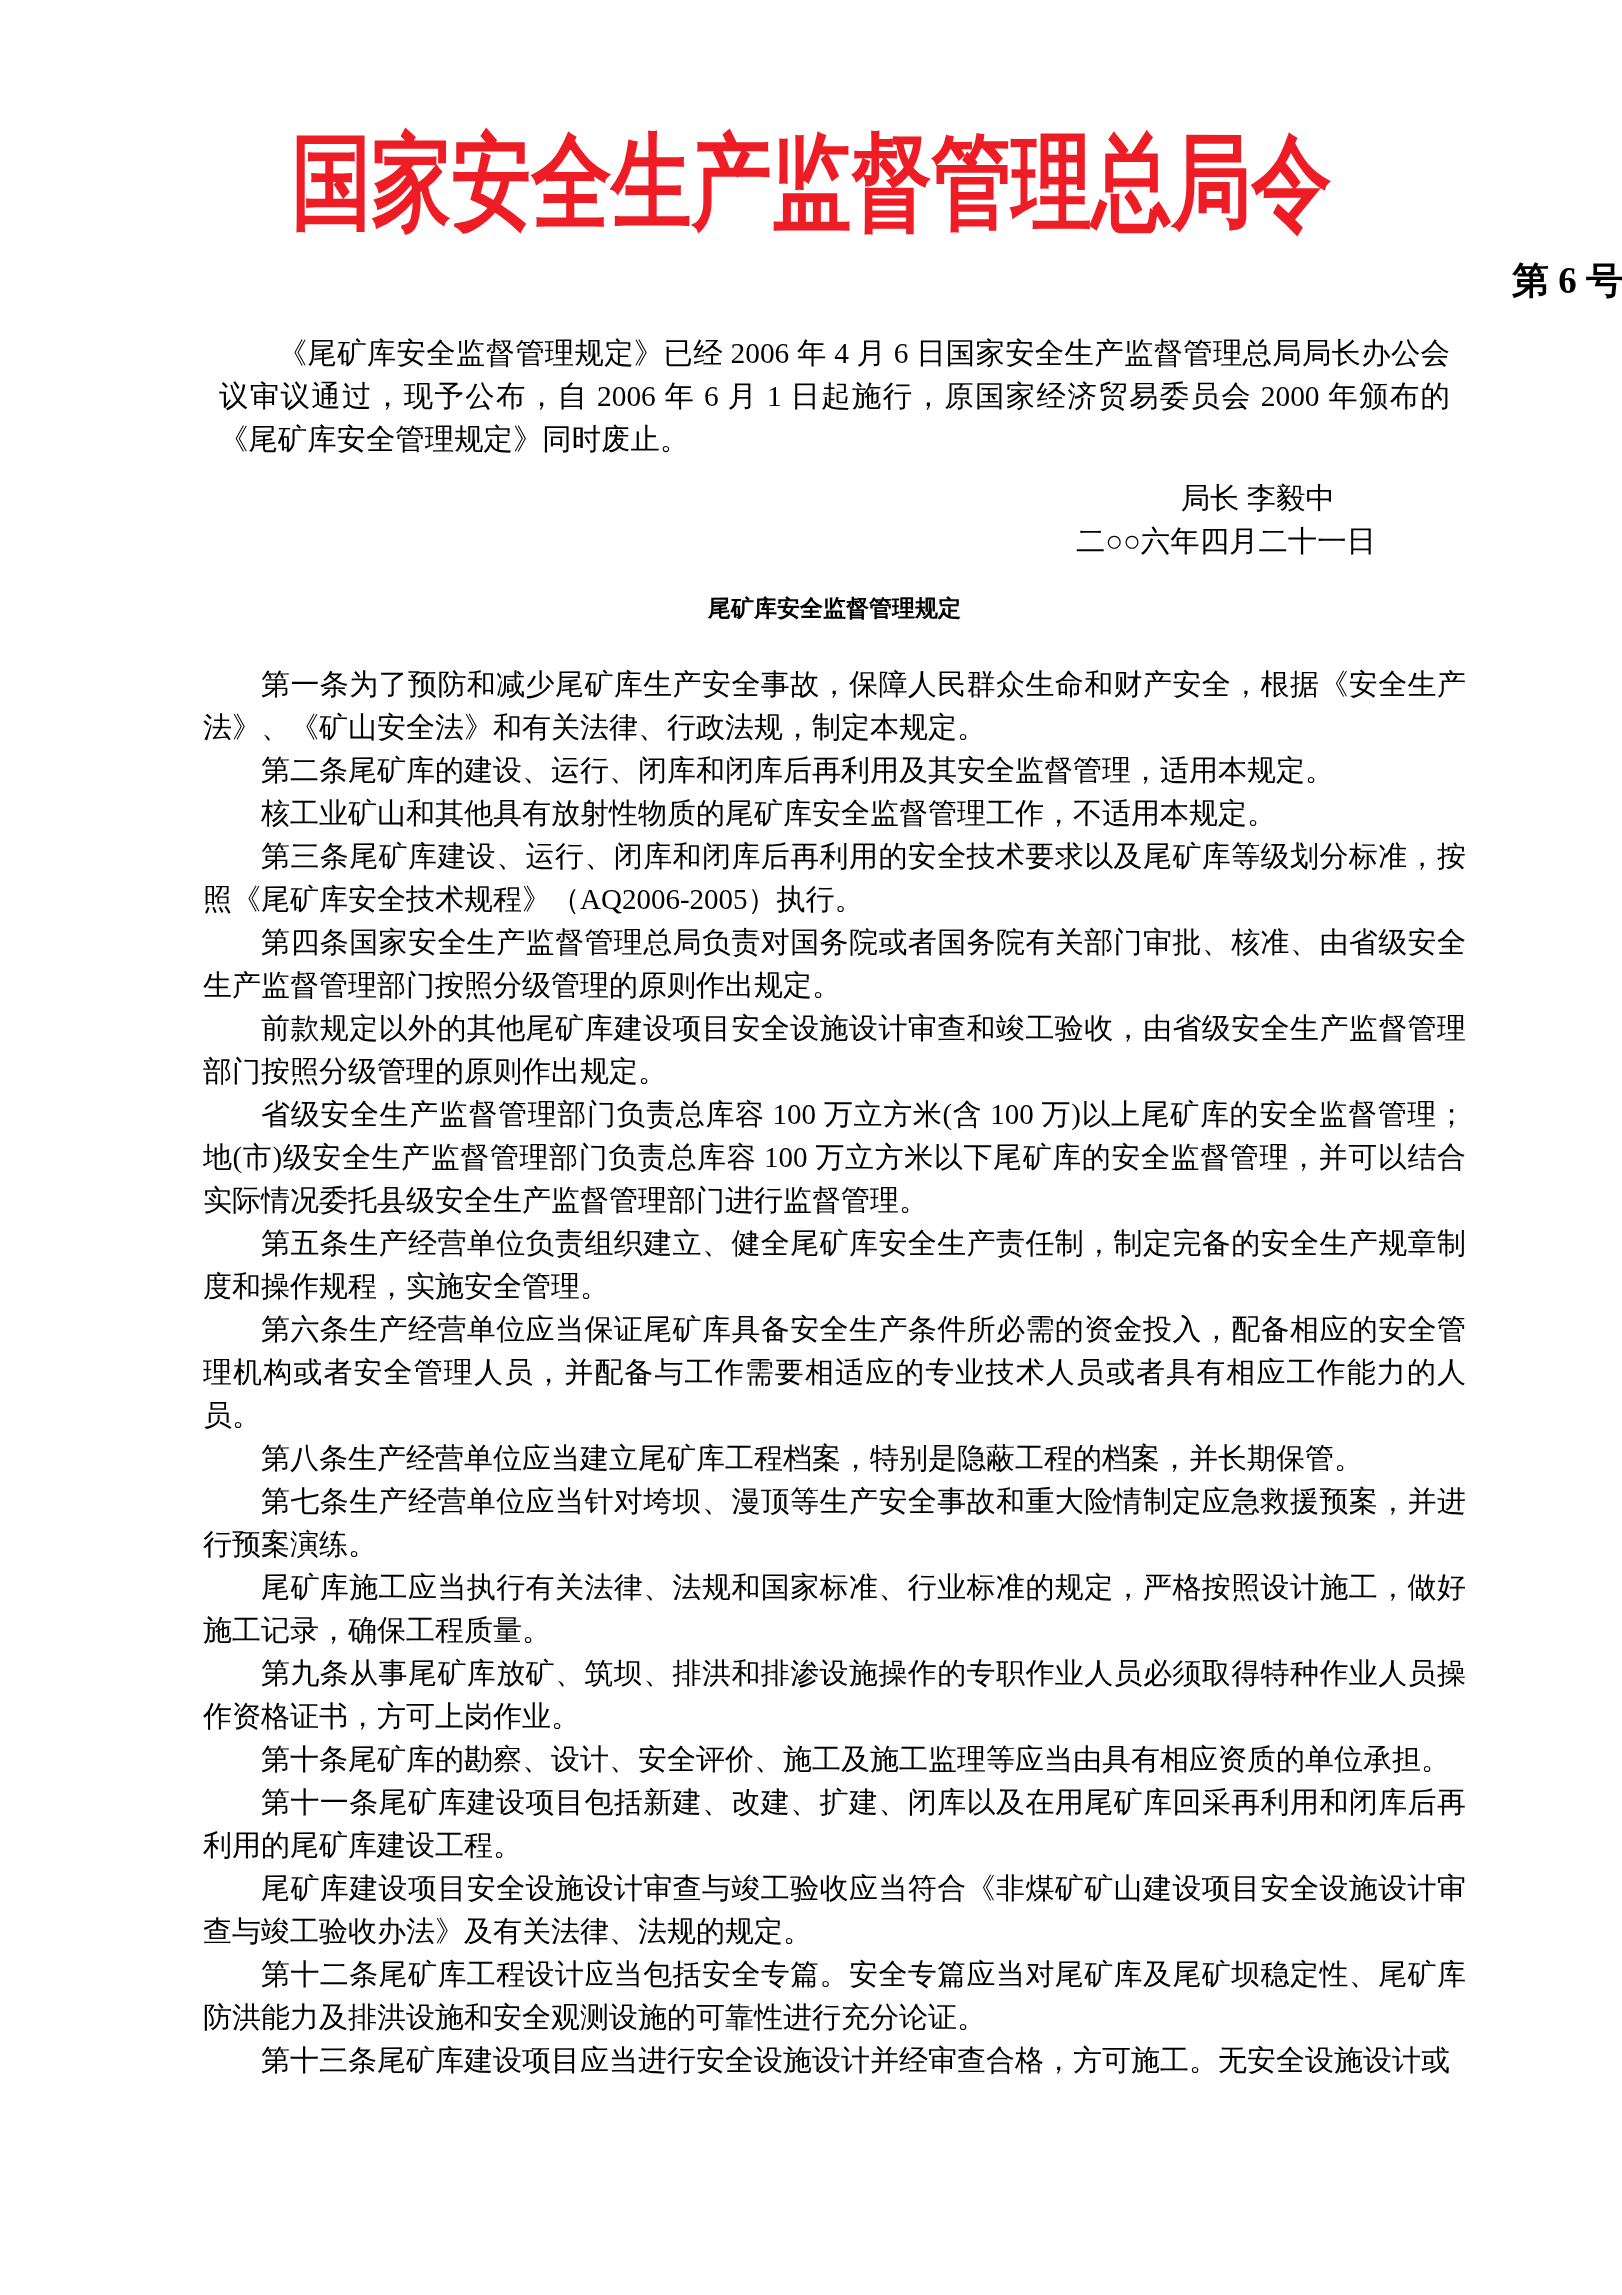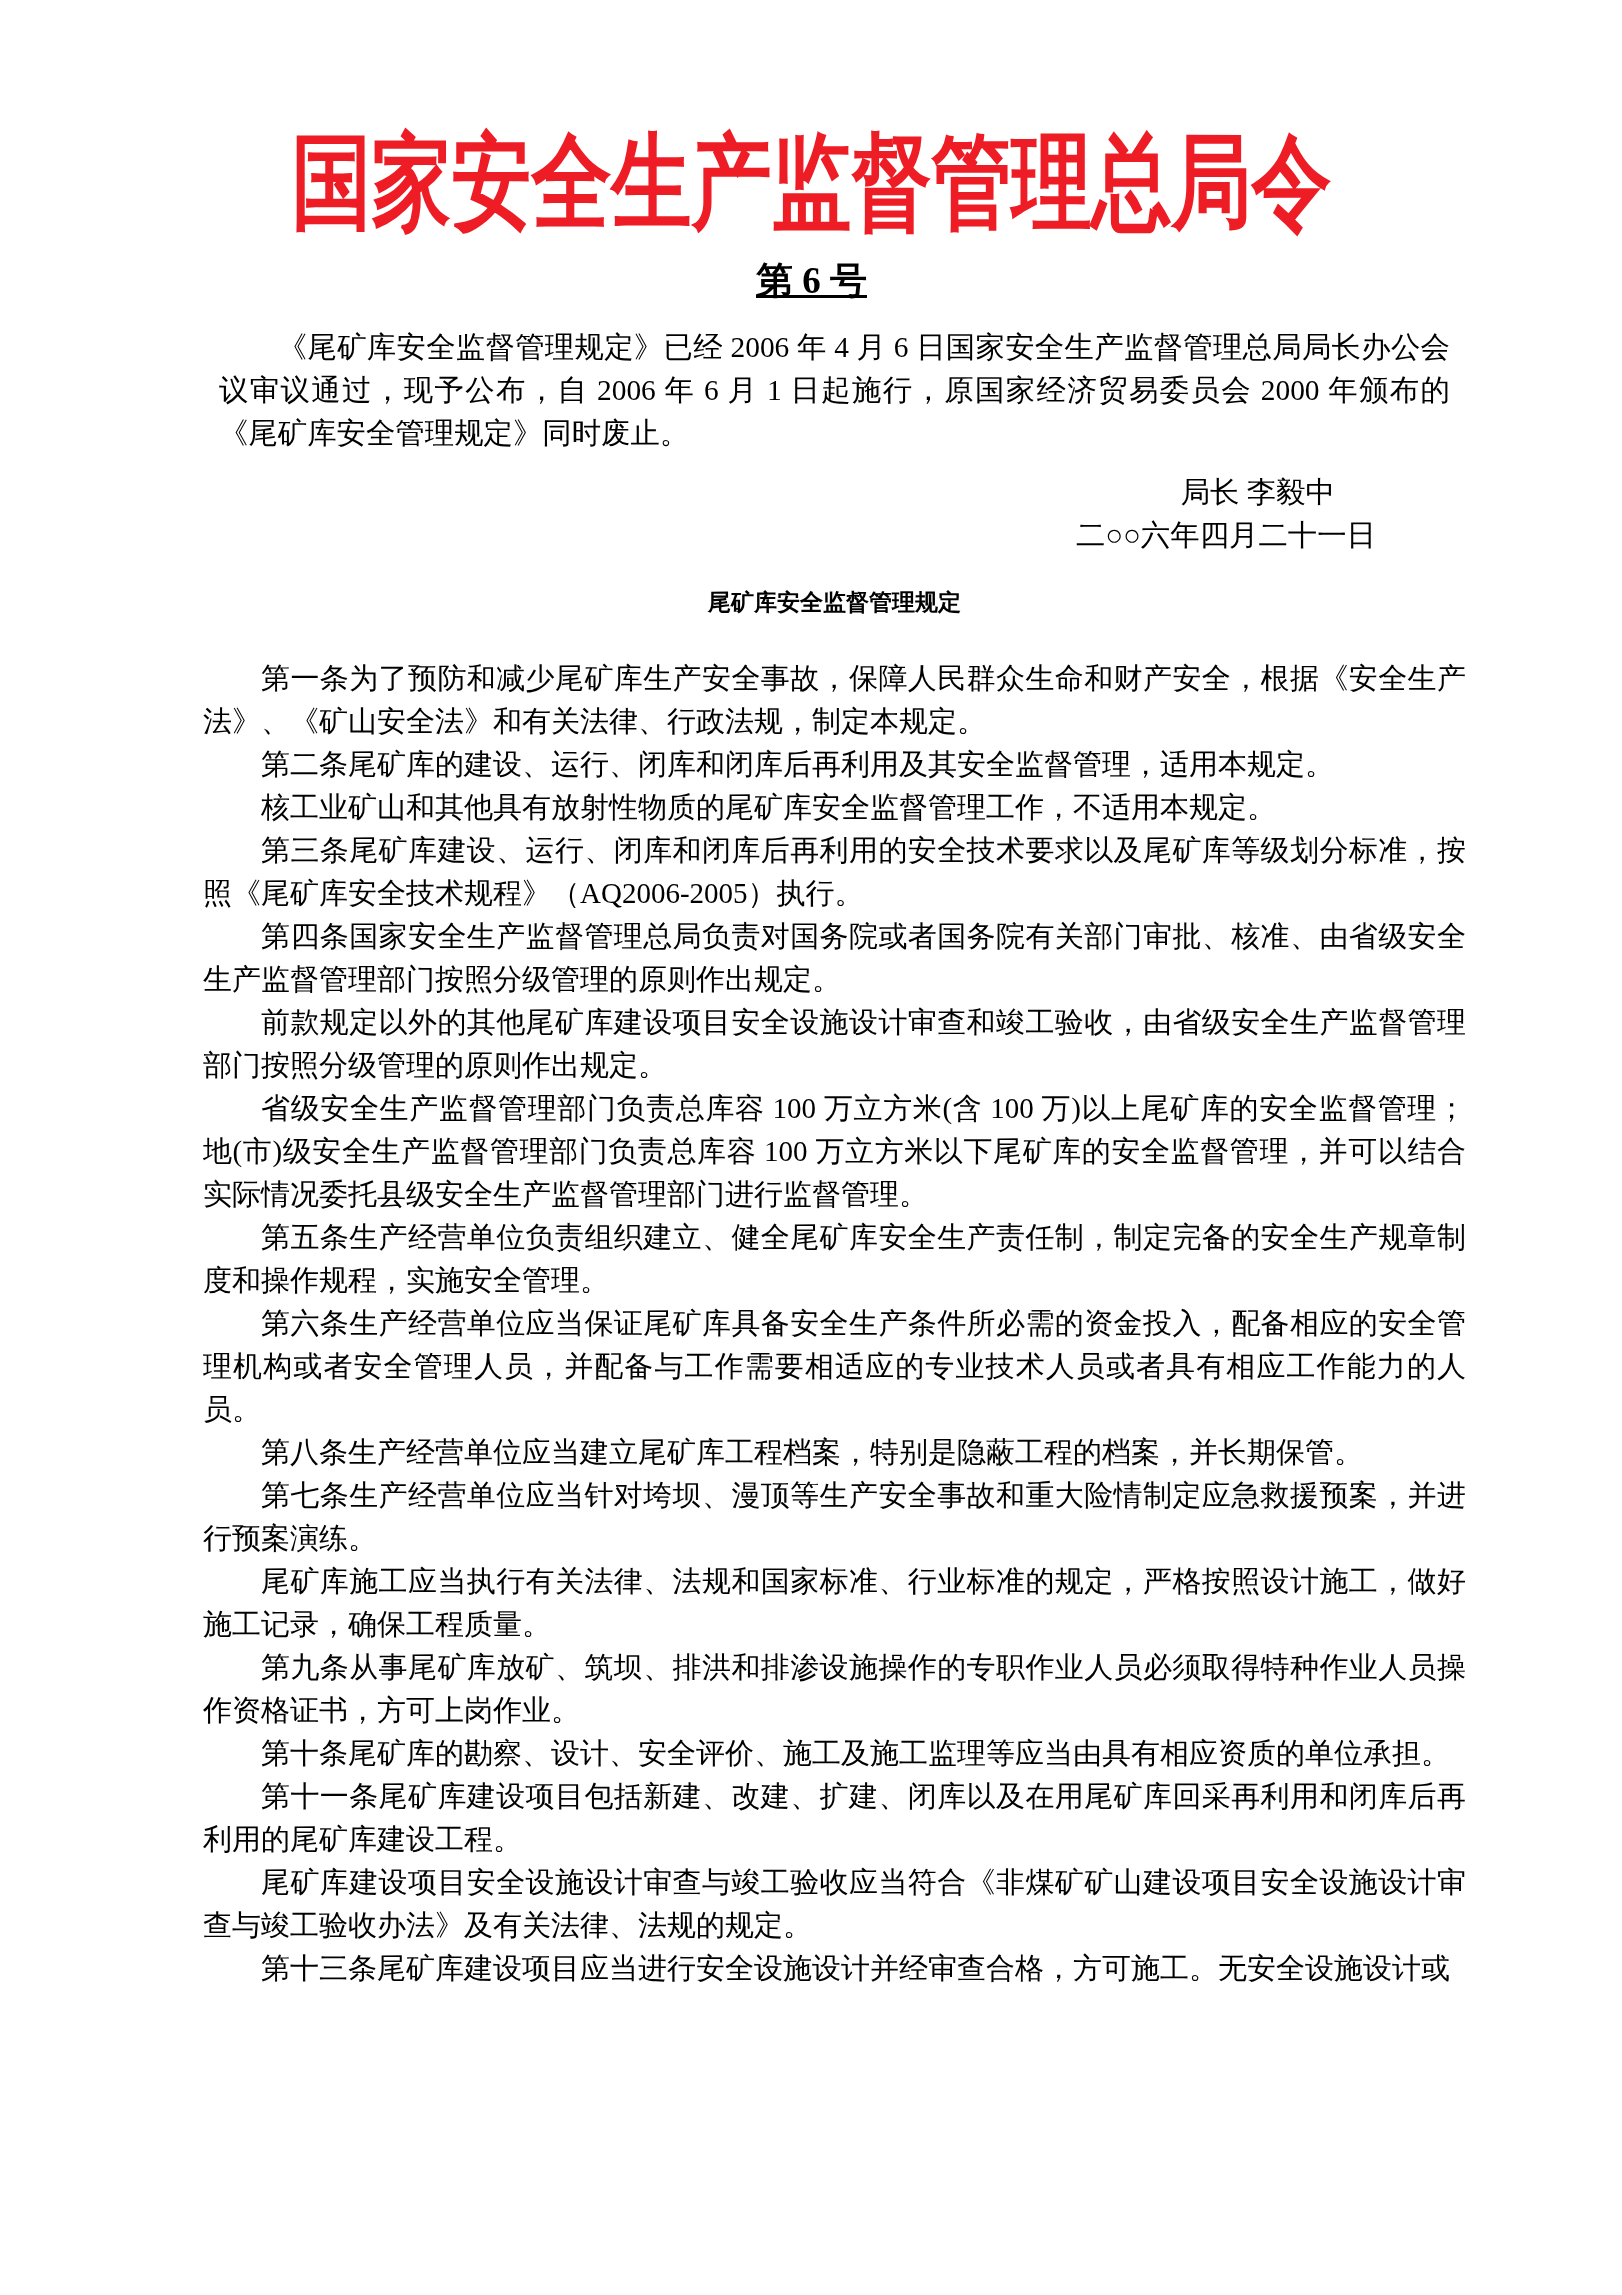--- a/index.html
+++ b/index.html
@@ -36,25 +36,24 @@
     font-weight: bold;
     color: #ee1c25;
     white-space: nowrap;
     transform: scaleY(1.30);
     transform-origin: center center;
     letter-spacing: 0px;
   }
   .order-number {
     height: 43px;
     line-height: 43px;
-    text-align: center;
+    text-align: right;
     font-size: 37px;
     font-weight: bold;
-    margin-bottom: 24px;
-    text-decoration: underline;
+    margin-bottom: 30px;
   }
   .preamble {
     margin: 16px;
     font-size: 29.4px;
     line-height: 43px;
     text-align: justify;
     text-indent: 2em;
   }
   .signature-line {
     height: 43px;
@@ -120,18 +119,19 @@
       <p>省级安全生产监督管理部门负责总库容 100 万立方米(含 100 万)以上尾矿库的安全监督管理；地(市)级安全生产监督管理部门负责总库容 100 万立方米以下尾矿库的安全监督管理，并可以结合实际情况委托县级安全生产监督管理部门进行监督管理。</p>
       <p>第五条生产经营单位负责组织建立、健全尾矿库安全生产责任制，制定完备的安全生产规章制度和操作规程，实施安全管理。</p>
       <p>第六条生产经营单位应当保证尾矿库具备安全生产条件所必需的资金投入，配备相应的安全管理机构或者安全管理人员，并配备与工作需要相适应的专业技术人员或者具有相应工作能力的人员。</p>
       <p>第八条生产经营单位应当建立尾矿库工程档案，特别是隐蔽工程的档案，并长期保管。</p>
       <p>第七条生产经营单位应当针对垮坝、漫顶等生产安全事故和重大险情制定应急救援预案，并进行预案演练。</p>
       <p>尾矿库施工应当执行有关法律、法规和国家标准、行业标准的规定，严格按照设计施工，做好施工记录，确保工程质量。</p>
       <p>第九条从事尾矿库放矿、筑坝、排洪和排渗设施操作的专职作业人员必须取得特种作业人员操作资格证书，方可上岗作业。</p>
       <p>第十条尾矿库的勘察、设计、安全评价、施工及施工监理等应当由具有相应资质的单位承担。</p>
       <p>第十一条尾矿库建设项目包括新建、改建、扩建、闭库以及在用尾矿库回采再利用和闭库后再利用的尾矿库建设工程。</p>
       <p>尾矿库建设项目安全设施设计审查与竣工验收应当符合《非煤矿矿山建设项目安全设施设计审查与竣工验收办法》及有关法律、法规的规定。</p>
+      <p>第十二条尾矿库工程设计应当包括安全专篇。安全专篇应当对尾矿库及尾矿坝稳定性、尾矿库防洪能力及排洪设施和安全观测设施的可靠性进行充分论证。</p>
       <p>第十三条尾矿库建设项目应当进行安全设施设计并经审查合格，方可施工。无安全设施设计或</p>
     </div>
 
   </div>
 </div>
 
 
 </body></html>

